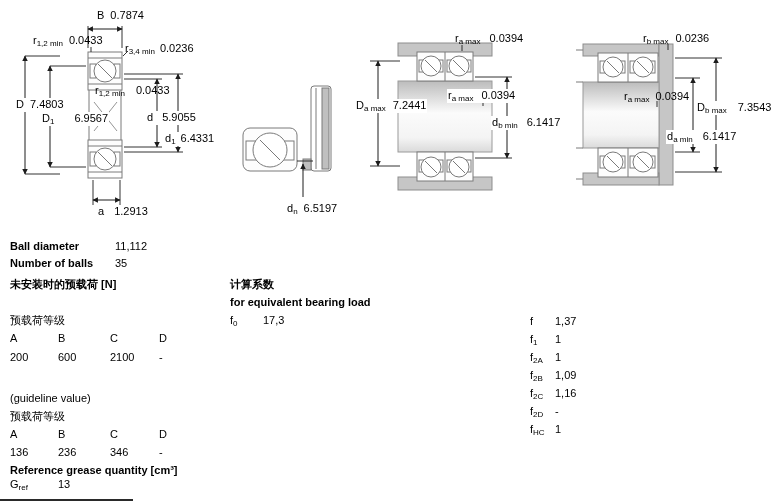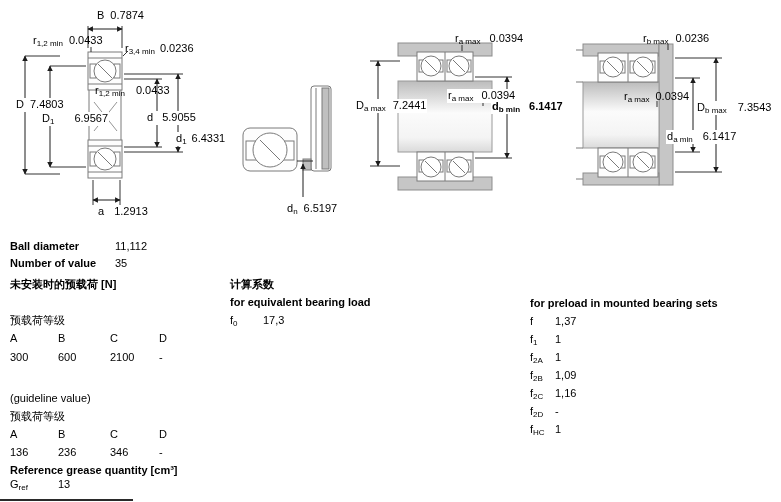--- a/index.html
+++ b/index.html
@@ -176,48 +176,48 @@
     </g>
   </svg>
 
   <div class="dim" style="left:97px;top:9px;"><span>B</span><sub></sub><span class="v" style="margin-left:6px">0.7874</span></div>
   <div class="dim" style="left:33px;top:34px;"><span>r</span><sub>1,2 min</sub><span class="v" style="margin-left:6px">0.0433</span></div>
   <div class="dim" style="left:125px;top:42px;"><span>r</span><sub>3,4 min</sub><span class="v" style="margin-left:5px">0.0236</span></div>
   <div class="dim wbg" style="left:15px;top:98px;"><span>D</span><sub></sub><span class="v" style="margin-left:6px">7.4803</span></div>
   <div class="dim wbg" style="left:41px;top:112px;"><span>D</span><sub>1</sub><span class="v" style="margin-left:20px">6.9567</span></div>
   <div class="dim" style="left:95px;top:84px;"><span>r</span><sub>1,2 min</sub><span class="v" style="margin-left:11px">0.0433</span></div>
   <div class="dim wbg" style="left:146px;top:111px;"><span>d</span><sub></sub><span class="v" style="margin-left:9px">5.9055</span></div>
-  <div class="dim wbg" style="left:164px;top:132px;margin-left:11px;"><span>d</span><sub>1</sub><span class="v" style="margin-left:5px">6.4331</span></div>
+  <div class="dim wbg" style="left:164px;top:132px;"><span>d</span><sub>1</sub><span class="v" style="margin-left:5px">6.4331</span></div>
   <div class="dim" style="left:98px;top:205px;"><span>a</span><sub></sub><span class="v" style="margin-left:10px">1.2913</span></div>
 
   <div class="dim" style="left:287px;top:202px;"><span>d</span><sub>n</sub><span class="v" style="margin-left:6px">6.5197</span></div>
 
   <div class="dim" style="left:455px;top:32px;"><span>r</span><sub>a max</sub><span class="v" style="margin-left:9px">0.0394</span></div>
   <div class="dim wbg" style="left:355px;top:99px;"><span>D</span><sub>a max</sub><span class="v" style="margin-left:7px">7.2441</span></div>
   <div class="dim wbg" style="left:447px;top:89px;"><span>r</span><sub>a max</sub><span class="v" style="margin-left:8px">0.0394</span></div>
-  <div class="dim wbg" style="left:491px;top:100px;font-weight:bold;"><span>d</span><sub>b min</sub><span class="v" style="margin-left:9px">6.1417</span></div>
+  <div class="dim wbg" style="left:491px;top:116px;"><span>d</span><sub>b min</sub><span class="v" style="margin-left:9px">6.1417</span></div>
 
   <div class="dim" style="left:643px;top:32px;"><span>r</span><sub>b max</sub><span class="v" style="margin-left:7px">0.0236</span></div>
   <div class="dim" style="left:624px;top:90px;"><span>r</span><sub>a max</sub><span class="v" style="margin-left:6px">0.0394</span></div>
   <div class="dim wbg" style="left:696px;top:101px;"><span>D</span><sub>b max</sub><span class="v" style="margin-left:11px">7.3543</span></div>
   <div class="dim wbg" style="left:666px;top:130px;"><span>d</span><sub>a min</sub><span class="v" style="margin-left:10px">6.1417</span></div>
 
   <div class="row" style="left:10px;top:240px;"><span class="lbl b" style="width:105px">Ball diameter</span><span>11,112</span></div>
-  <div class="row" style="left:10px;top:257px;"><span class="lbl b" style="width:105px">Number of value</span><span>35</span></div>
+  <div class="row" style="left:10px;top:257px;"><span class="lbl b" style="width:105px">Number of balls</span><span>35</span></div>
 
   <div class="row b" style="left:10px;top:278px;">未安装时的预载荷 [N]</div>
   <div class="row" style="left:10px;top:314px;">预载荷等级</div>
   <div class="row" style="left:10px;top:332px;width:200px;height:13px;">
     <span class="cell" style="left:0">A</span>
       <span class="cell" style="left:48px">B</span>
       <span class="cell" style="left:100px">C</span>
       <span class="cell" style="left:149px">D</span>
   </div>
   <div class="row" style="left:10px;top:351px;width:200px;height:13px;">
-    <span class="cell" style="left:0">300</span>
+    <span class="cell" style="left:0">200</span>
       <span class="cell" style="left:48px">600</span>
       <span class="cell" style="left:100px">2100</span>
       <span class="cell" style="left:149px">-</span>
   </div>
 
   <div class="row" style="left:10px;top:392px;">(guideline value)</div>
   <div class="row" style="left:10px;top:410px;">预载荷等级</div>
   <div class="row" style="left:10px;top:428px;width:200px;height:13px;">
     <span class="cell" style="left:0">A</span>
       <span class="cell" style="left:48px">B</span>
@@ -231,21 +231,20 @@
       <span class="cell" style="left:149px">-</span>
   </div>
 
   <div class="row b" style="left:10px;top:464px;">Reference grease quantity [cm³]</div>
   <div class="row" style="left:10px;top:478px;"><span class="lbl" style="width:48px"><span>G</span><sub>ref</sub></span><span>13</span></div>
 
   <div class="row b" style="left:230px;top:278px;">计算系数</div>
   <div class="row b" style="left:230px;top:296px;">for equivalent bearing load</div>
   <div class="row" style="left:230px;top:314px;"><span class="lbl" style="width:33px"><span>f</span><sub>0</sub></span><span>17,3</span></div>
 
-  <div class="row b" style="left:530px;top:297px;">for preload in mounted bearing sets</div>
   <div class="row" style="left:530px;top:315px;"><span class="lbl" style="width:25px"><span>f</span><sub></sub></span><span>1,37</span></div>
   <div class="row" style="left:530px;top:333px;"><span class="lbl" style="width:25px"><span>f</span><sub>1</sub></span><span>1</span></div>
   <div class="row" style="left:530px;top:351px;"><span class="lbl" style="width:25px"><span>f</span><sub>2A</sub></span><span>1</span></div>
   <div class="row" style="left:530px;top:369px;"><span class="lbl" style="width:25px"><span>f</span><sub>2B</sub></span><span>1,09</span></div>
   <div class="row" style="left:530px;top:387px;"><span class="lbl" style="width:25px"><span>f</span><sub>2C</sub></span><span>1,16</span></div>
   <div class="row" style="left:530px;top:405px;"><span class="lbl" style="width:25px"><span>f</span><sub>2D</sub></span><span>-</span></div>
   <div class="row" style="left:530px;top:423px;"><span class="lbl" style="width:25px"><span>f</span><sub>HC</sub></span><span>1</span></div>
 
   <div id="bottomline" style="left:0;top:499px;width:133px;height:2px;"></div>
 </div>

